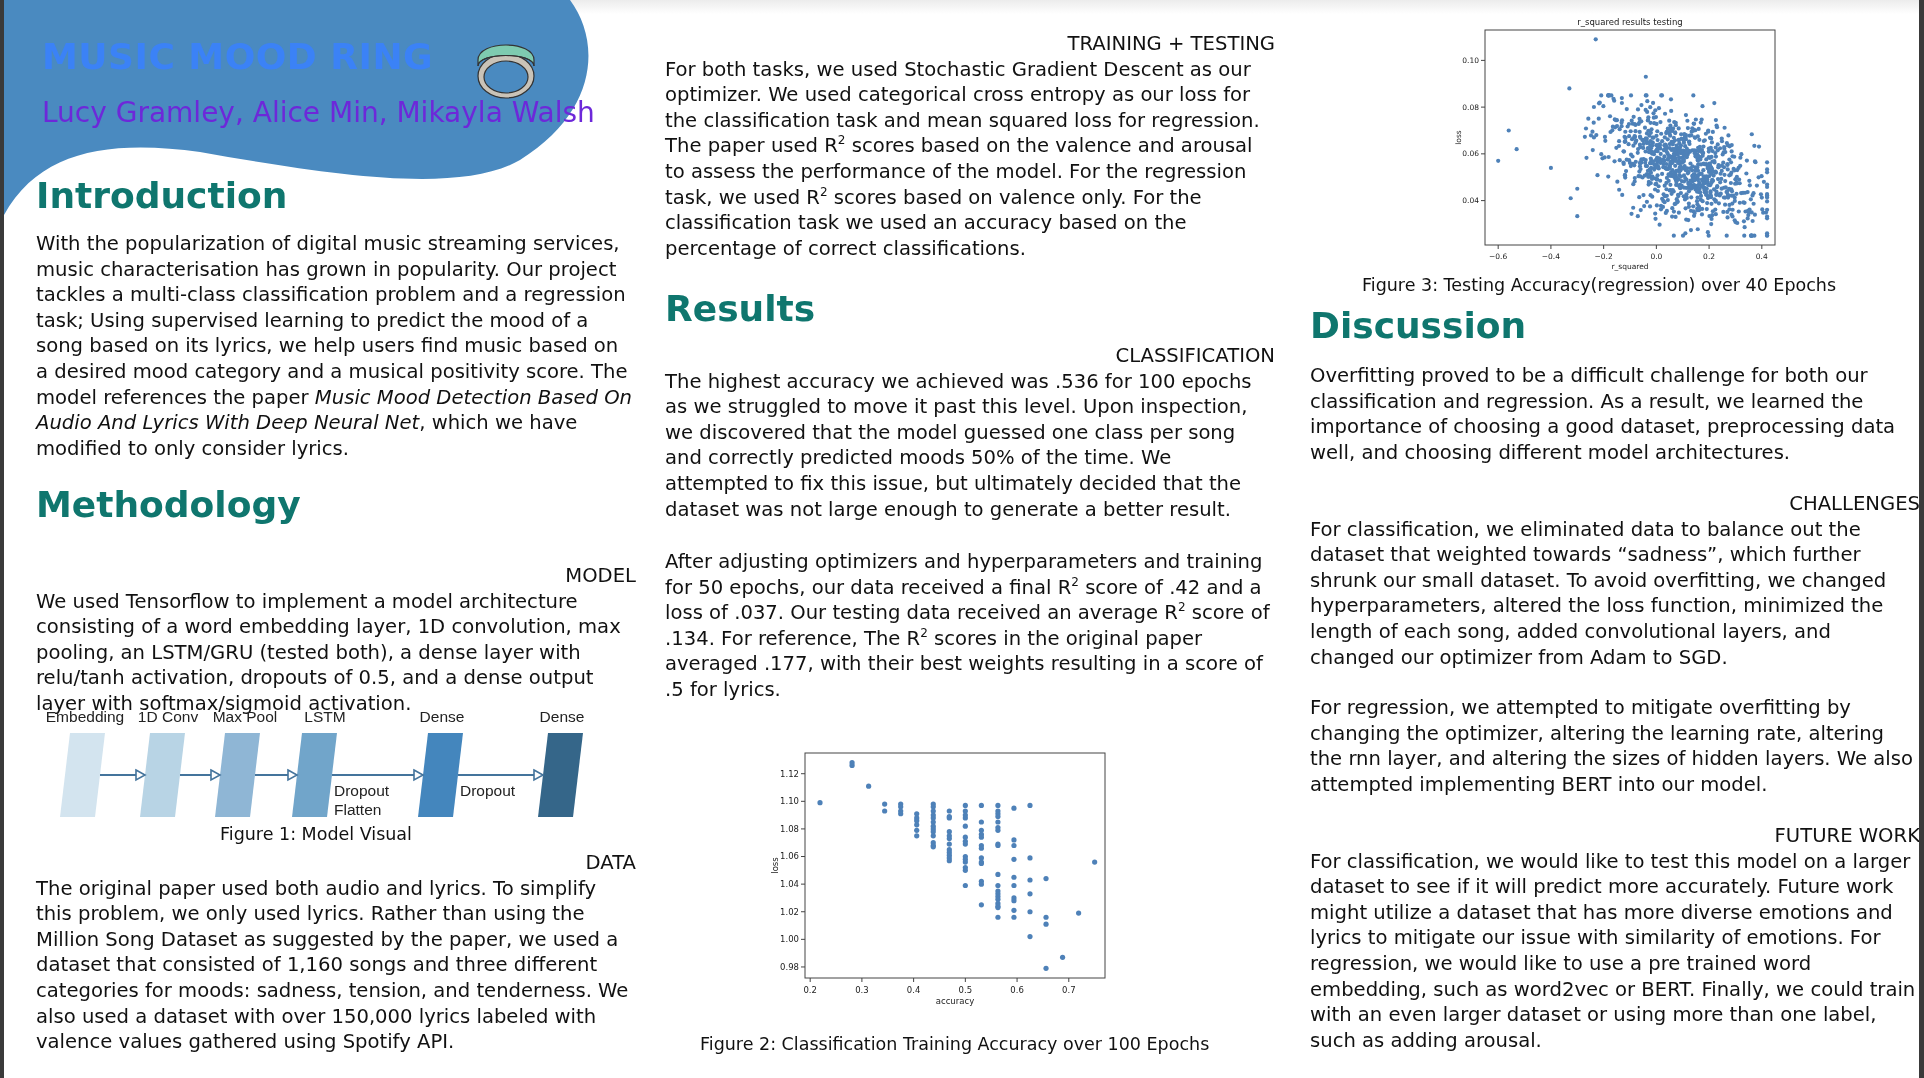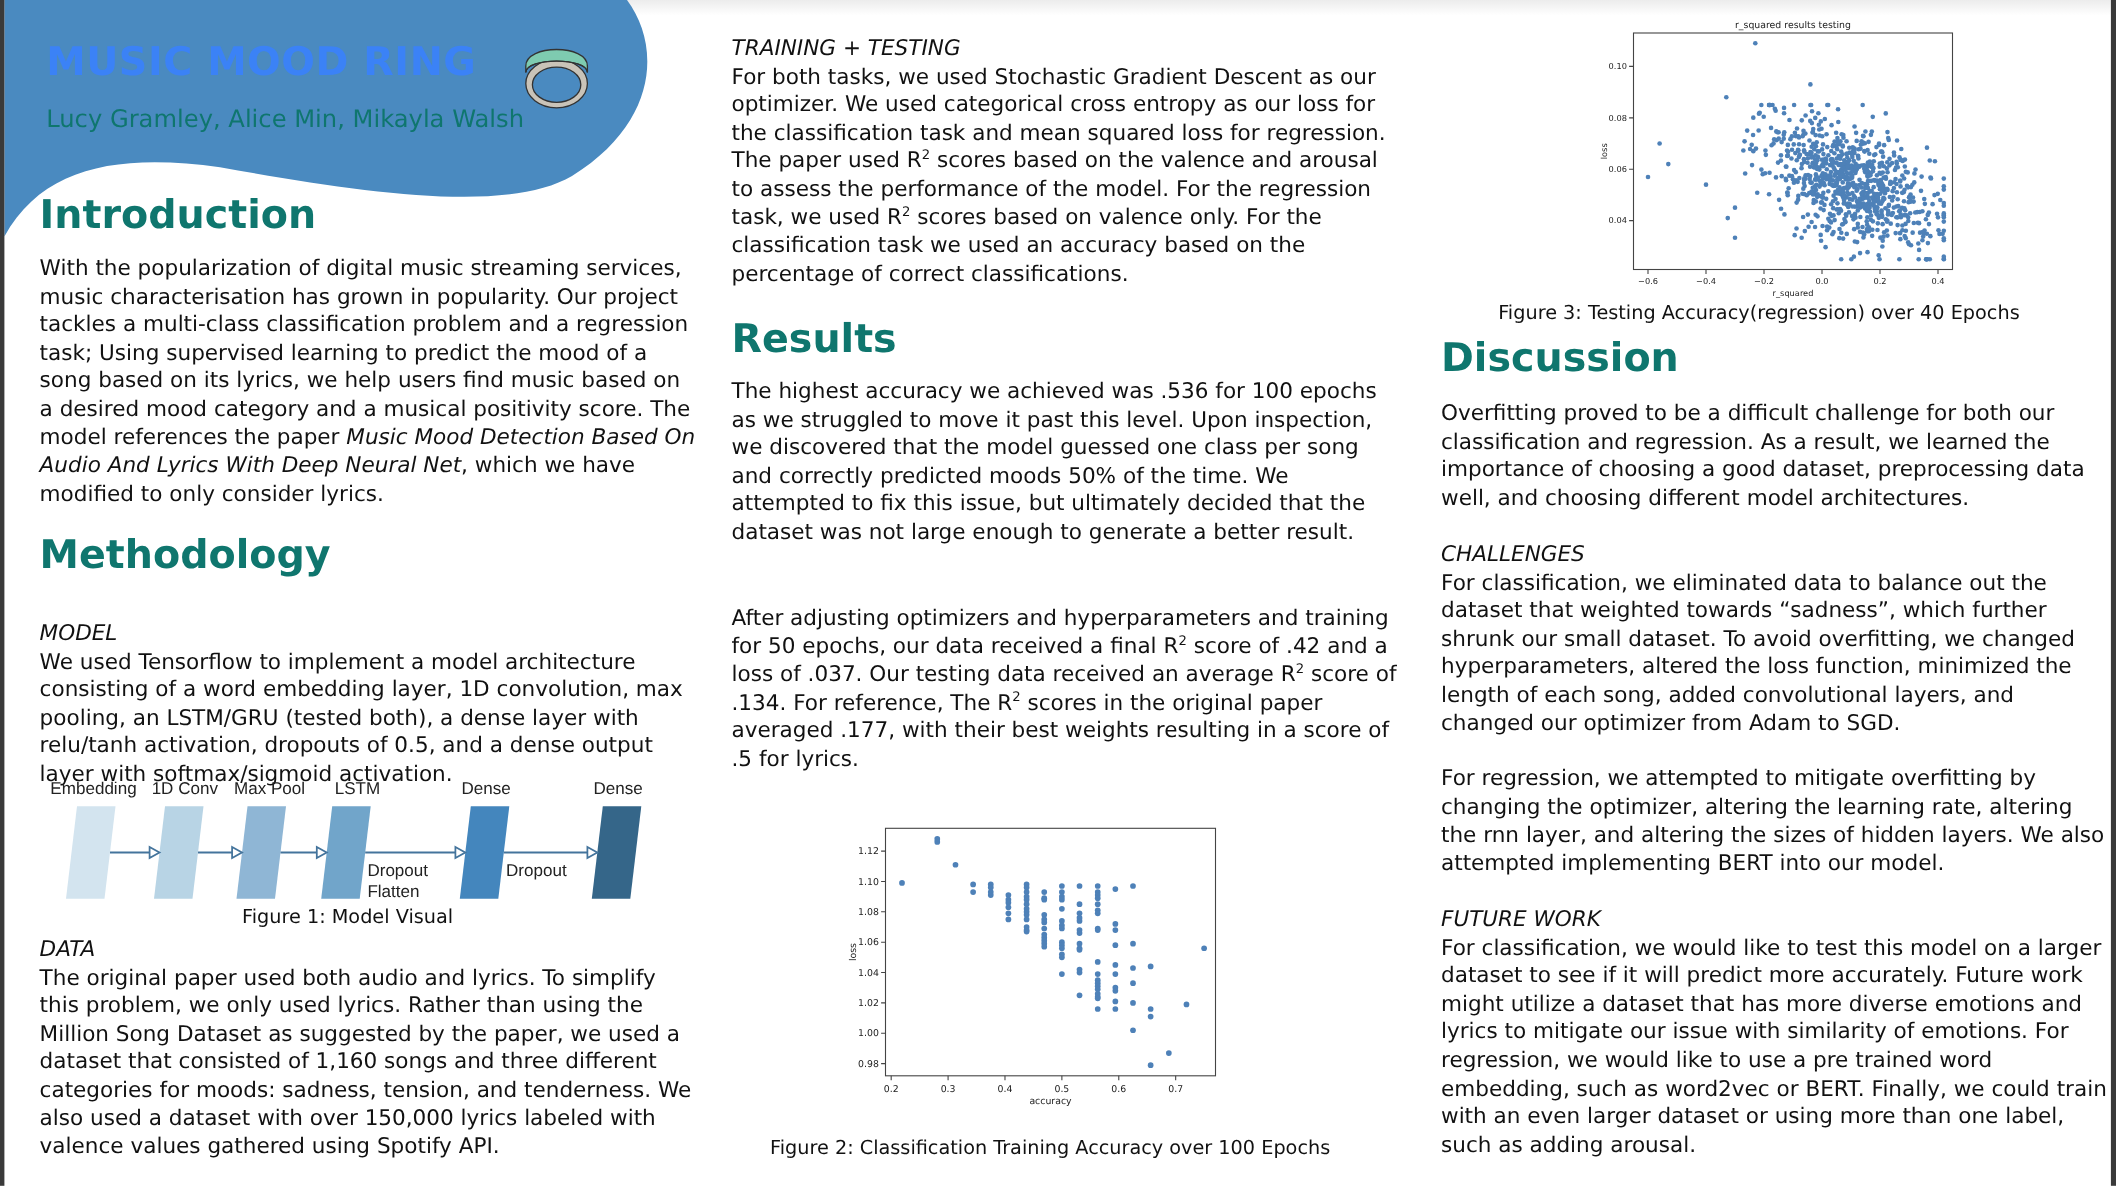--- a/index.html
+++ b/index.html
@@ -2,25 +2,25 @@
 <html><head>
 <meta charset="utf-8">
 <style>
   html,body{margin:0;padding:0;}
   body{width:1924px;height:1078px;overflow:hidden;background:#fff;position:relative;font-family:"DejaVu Sans","Liberation Sans",sans-serif;color:#111;}
   .frame-left{position:absolute;left:0;top:0;width:4px;height:1078px;background:#3a3a3a;z-index:5;}
   .frame-right{position:absolute;right:0;top:0;width:5px;height:1078px;background:#3a3a3a;z-index:5;}
   .top-shade{position:absolute;left:0;top:0;width:1924px;height:14px;background:linear-gradient(#ececec,#fff);z-index:0;}
   .header-blob{position:absolute;left:0;top:0;z-index:1;}
   .title{position:absolute;left:42px;top:36px;font-size:36px;font-weight:bold;color:#3b82f6;letter-spacing:0.5px;z-index:2;font-family:"DejaVu Sans",sans-serif;}
-  .authors{position:absolute;left:42px;top:96px;font-size:22px;color:#0f766e;z-index:2;}
+  .authors{position:absolute;left:42px;top:96px;font-size:28px;color:#6d28d9;z-index:2;}
   .logo{position:absolute;left:474px;top:30px;z-index:2;}
   .h2{position:absolute;font-size:36px;font-weight:bold;color:#0f766e;z-index:2;}
   .txt{position:absolute;font-size:19.6px;line-height:25.6px;z-index:2;}
-  .sub{font-style:italic;display:block;}
+  .sub{display:block;text-align:right;}
   .txt i{font-style:italic;}
   .cap{position:absolute;font-size:17.5px;z-index:2;white-space:nowrap;}
   sup{font-size:12px;line-height:0;}
   .diagram{position:absolute;left:30px;top:700px;width:600px;height:150px;z-index:2;}
   .fig{position:absolute;z-index:2;}
 </style>
 </head>
 <body>
 
 <div class="top-shade"></div>
@@ -83,20 +83,21 @@
   <span>The original paper used both audio and lyrics. To simplify this problem, we only used lyrics. Rather than using the Million Song Dataset as suggested by the paper, we used a dataset that consisted of 1,160 songs and three different categories for moods: sadness, tension, and tenderness. We also used a dataset with over 150,000 lyrics labeled with valence values gathered using Spotify API.</span>
 </div>
 
 <div class="txt" style="left:665px;top:31px;width:610px;">
   <span class="sub">TRAINING + TESTING</span>
   <span>For both tasks, we used Stochastic Gradient Descent as our optimizer. We used categorical cross entropy as our loss for the classification task and mean squared loss for regression. The paper used R</span><sup>2</sup><span> scores based on the valence and arousal to assess the performance of the model. For the regression task, we used R</span><sup>2</sup><span> scores based on valence only. For the classification task we used an accuracy based on the percentage of correct classifications.</span>
 </div>
 
 <div class="h2" style="left:665px;top:288px;">Results</div>
 <div class="txt" style="left:665px;top:343px;width:610px;">
+  <span class="sub">CLASSIFICATION</span>
   <span>The highest accuracy we achieved was .536 for 100 epochs as we struggled to move it past this level. Upon inspection, we discovered that the model guessed one class per song and correctly predicted moods 50% of the time. We attempted to fix this issue, but ultimately decided that the dataset was not large enough to generate a better result.</span>
 </div>
 <div class="txt" style="left:665px;top:549px;width:610px;">
   <span>After adjusting optimizers and hyperparameters and training for 50 epochs, our data received a final R</span><sup>2</sup><span> score of .42  and a loss of .037. Our testing data received an average R</span><sup>2</sup><span> score of .134. For reference, The R</span><sup>2</sup><span> scores in the original paper averaged .177, with their best weights resulting in a score of .5 for lyrics.</span>
 </div>
 
 <svg class="fig" id="fig2" style="left:745px;top:745px;" width="370" height="270">
     <rect x="60" y="8" width="300" height="225" fill="#fff" stroke="#444" stroke-width="1"></rect>
     <line x1="65.17241379310346" y1="233" x2="65.17241379310346" y2="237" stroke="#444"></line>
     <text x="65.17241379310346" y="247.5" font-size="8.5" text-anchor="middle" fill="#222" font-family="DejaVu Sans, sans-serif">0.2</text>

